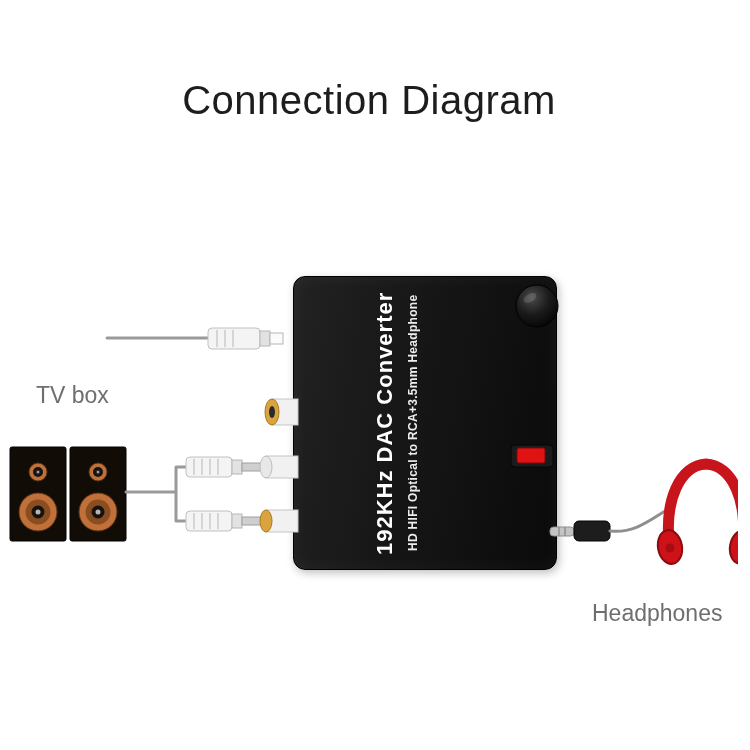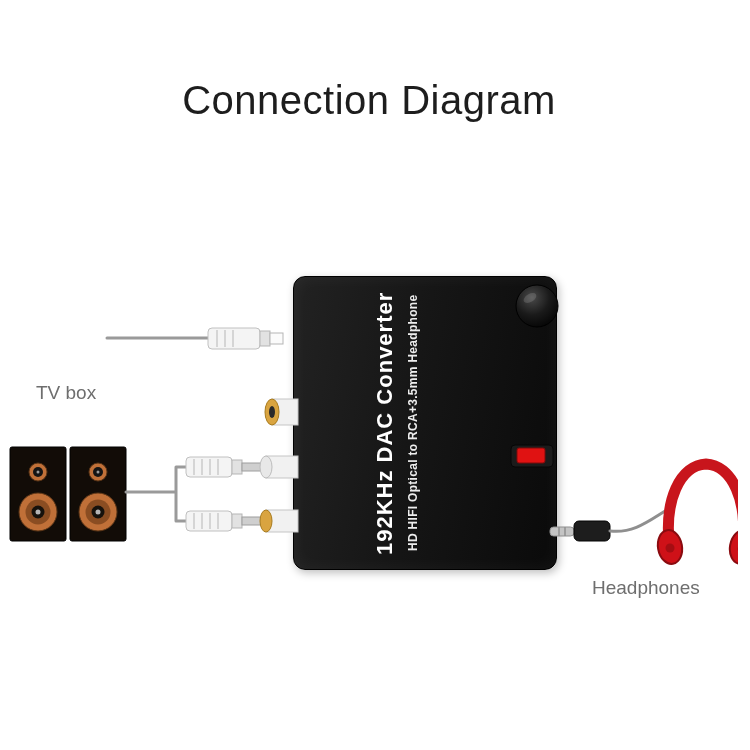--- a/index.html
+++ b/index.html
@@ -11,24 +11,24 @@
     position:absolute;left:0;right:0;top:78px;margin:0;
     text-align:center;font-size:40px;font-weight:400;color:#1d1d1d;letter-spacing:0.5px;
   }
   .tvbox{
     position:absolute;left:35px;top:302px;width:72px;height:72px;
     background:#0c0c0c;border-radius:16px;
     display:flex;align-items:center;justify-content:center;
     box-shadow:inset 0 0 10px rgba(255,255,255,0.05);
   }
   .tvtext{color:#c8c8c8;font-size:15px;letter-spacing:1px;}
-  .label{position:absolute;font-size:19px;color:var(--label-gray,#6e6e6e);}
+  .label{position:absolute;font-size:23px;color:var(--label-gray,#6e6e6e);}
   .label-tv{left:36px;top:382px;}
   .label-sound{left:8px;top:551px;}
-  .label-hp{left:592px;top:577px;}
+  .label-hp{left:592px;top:600px;}
   .device{
     position:absolute;left:293px;top:276px;width:262px;height:292px;
     border-radius:12px;border:1px solid #000;
     background:linear-gradient(100deg,#222222 0%,var(--device-body,#161616) 45%,#0a0a0a 100%);
     box-shadow:inset 0 0 18px rgba(255,255,255,0.05), 2px 3px 8px rgba(0,0,0,0.25);
   }
   .vtext{
     position:absolute;top:10px;bottom:10px;
     writing-mode:vertical-rl;transform:rotate(180deg);
     text-align:center;color:#ffffff;font-weight:bold;white-space:nowrap;

